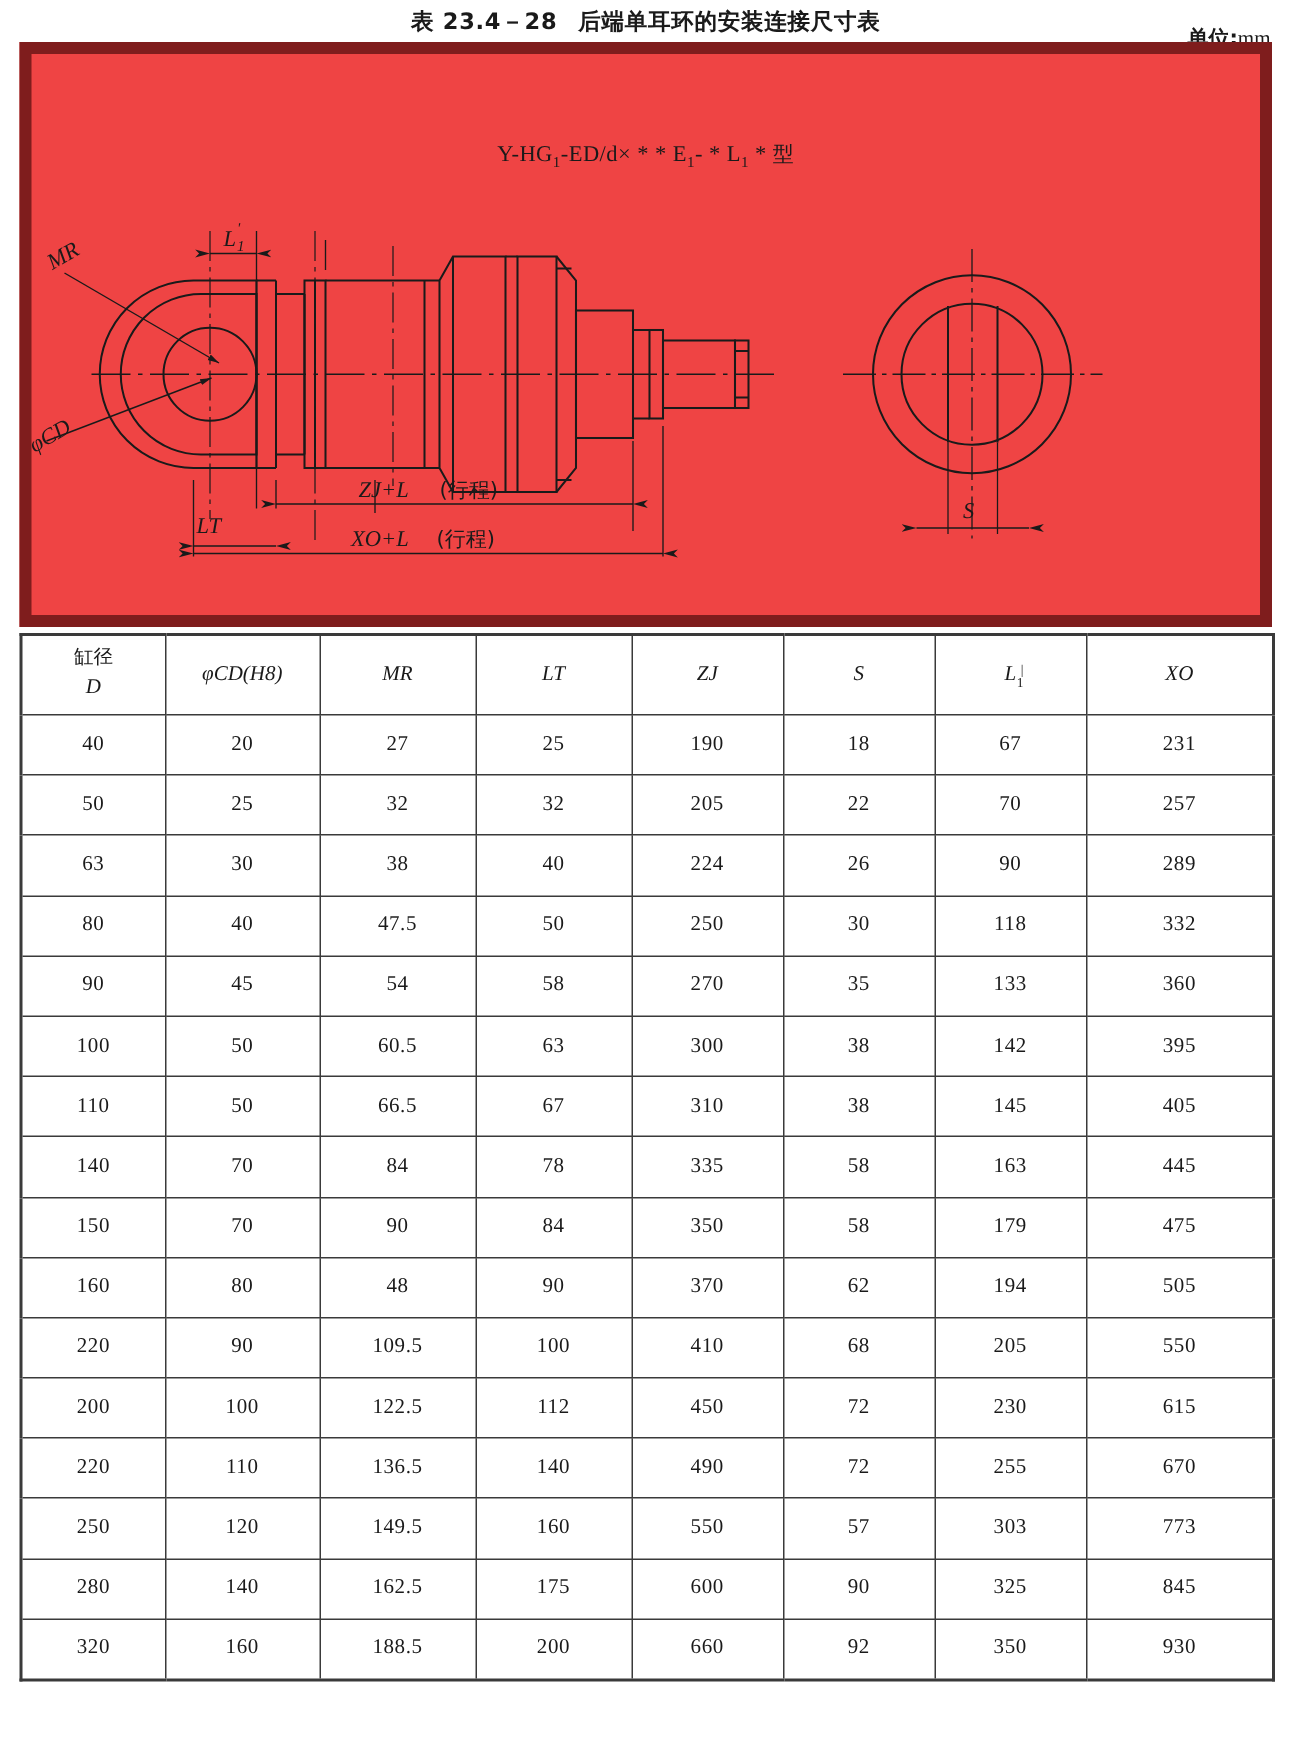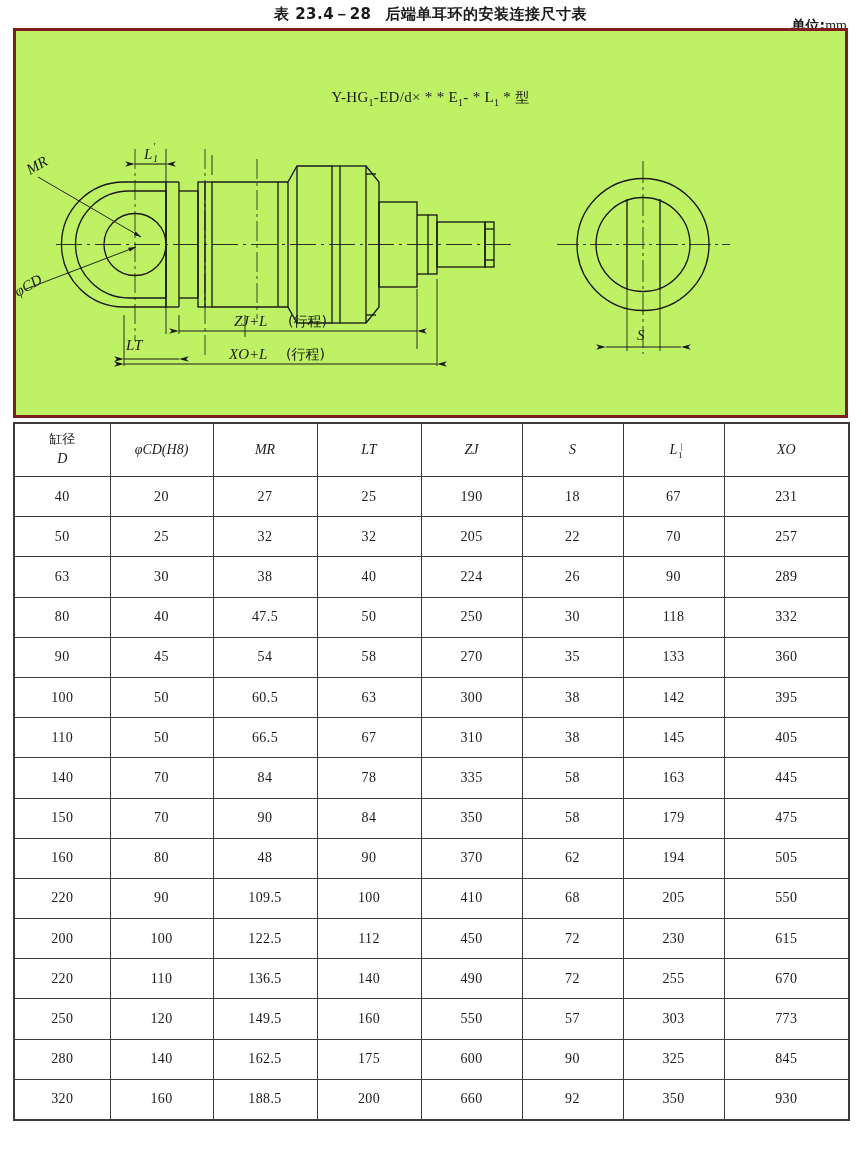--- a/index.html
+++ b/index.html
@@ -48,23 +48,23 @@
     font-family: "Liberation Serif", serif;
     font-weight: 400;
     font-size: 14px;
   }
 
   
   .figure-frame {
     position: relative;
     margin: 0 13px 0 13px;
     height: 390px;
-    border: 3px solid #7f1d1d;
+    border: 8px solid #7f1d1d;
     box-sizing: border-box;
-    background: #bef264;
+    background: #ef4444;
   }
   .model-label {
     position: absolute;
     top: 58px;
     left: 0; right: 0;
     text-align: center;
     font-family: "Liberation Serif", serif;
     font-size: 15px;
     letter-spacing: 0.3px;
   }

